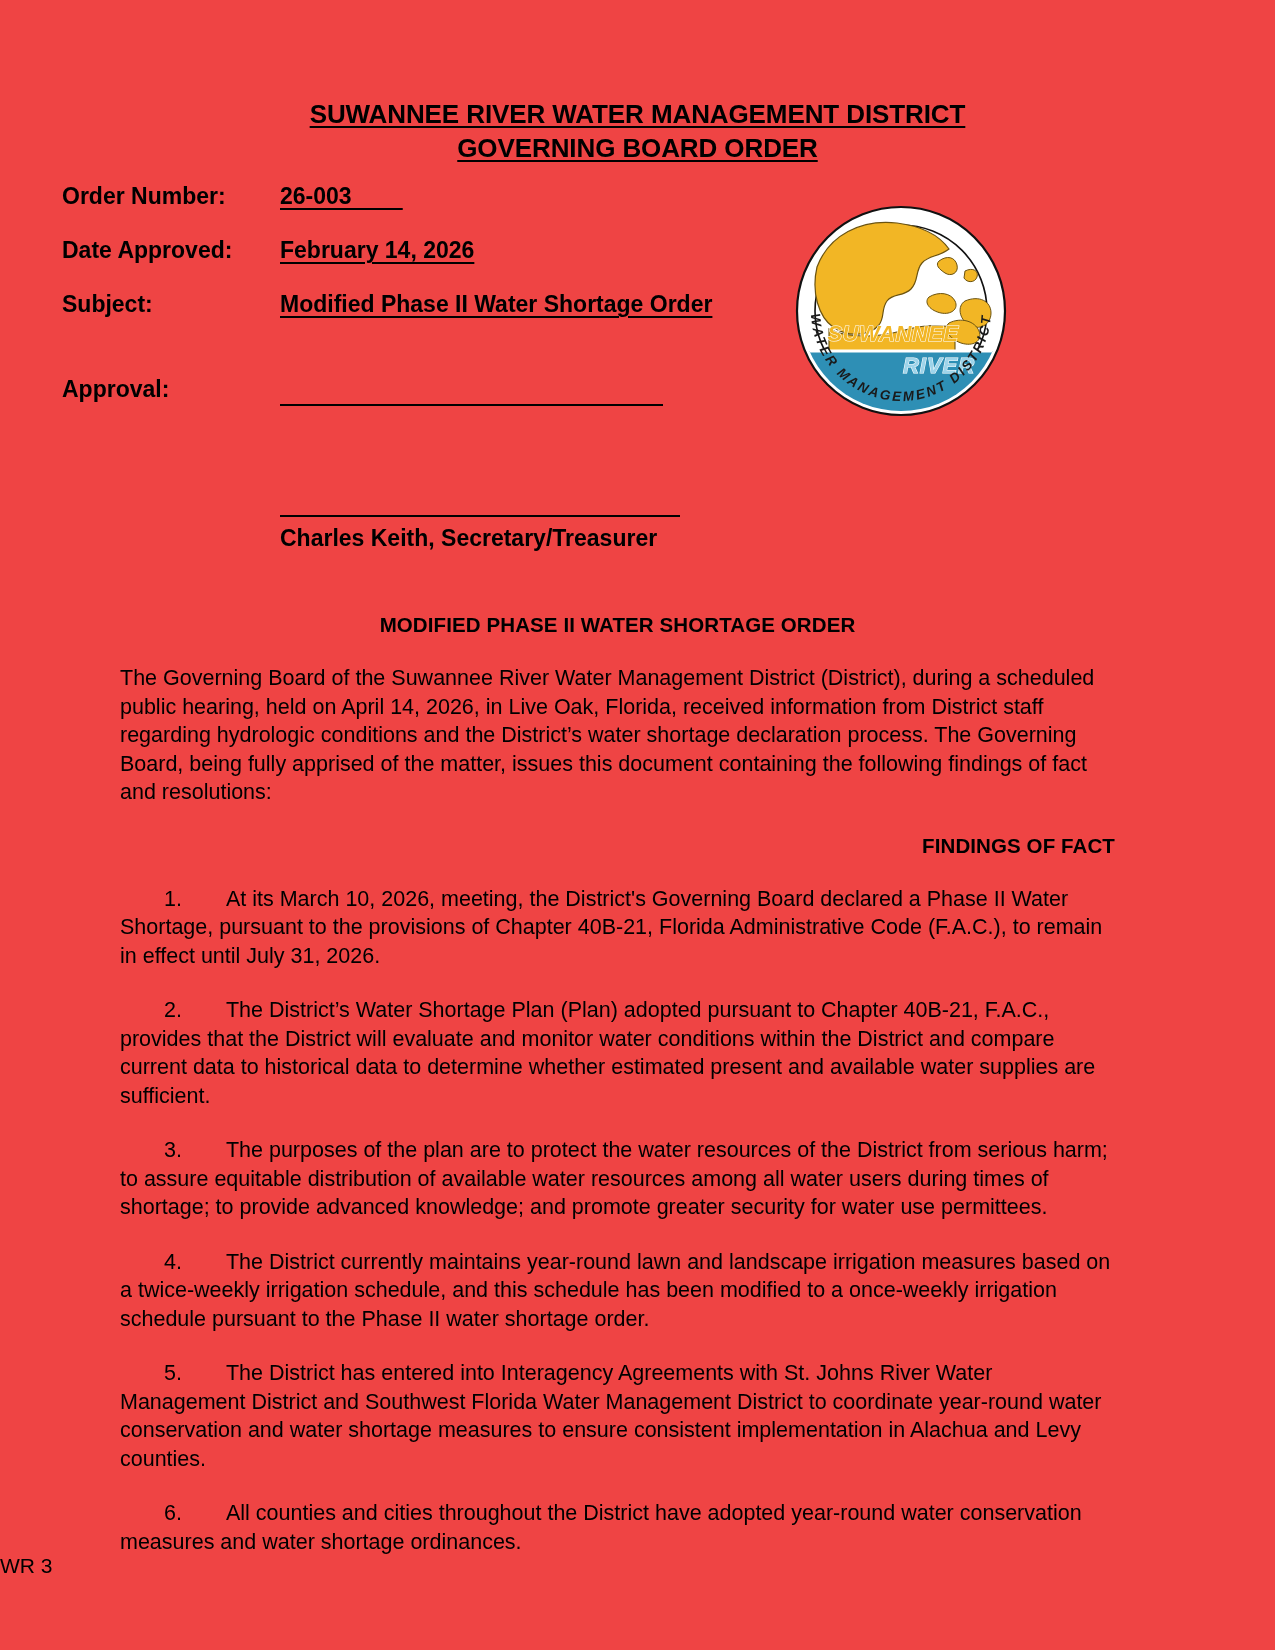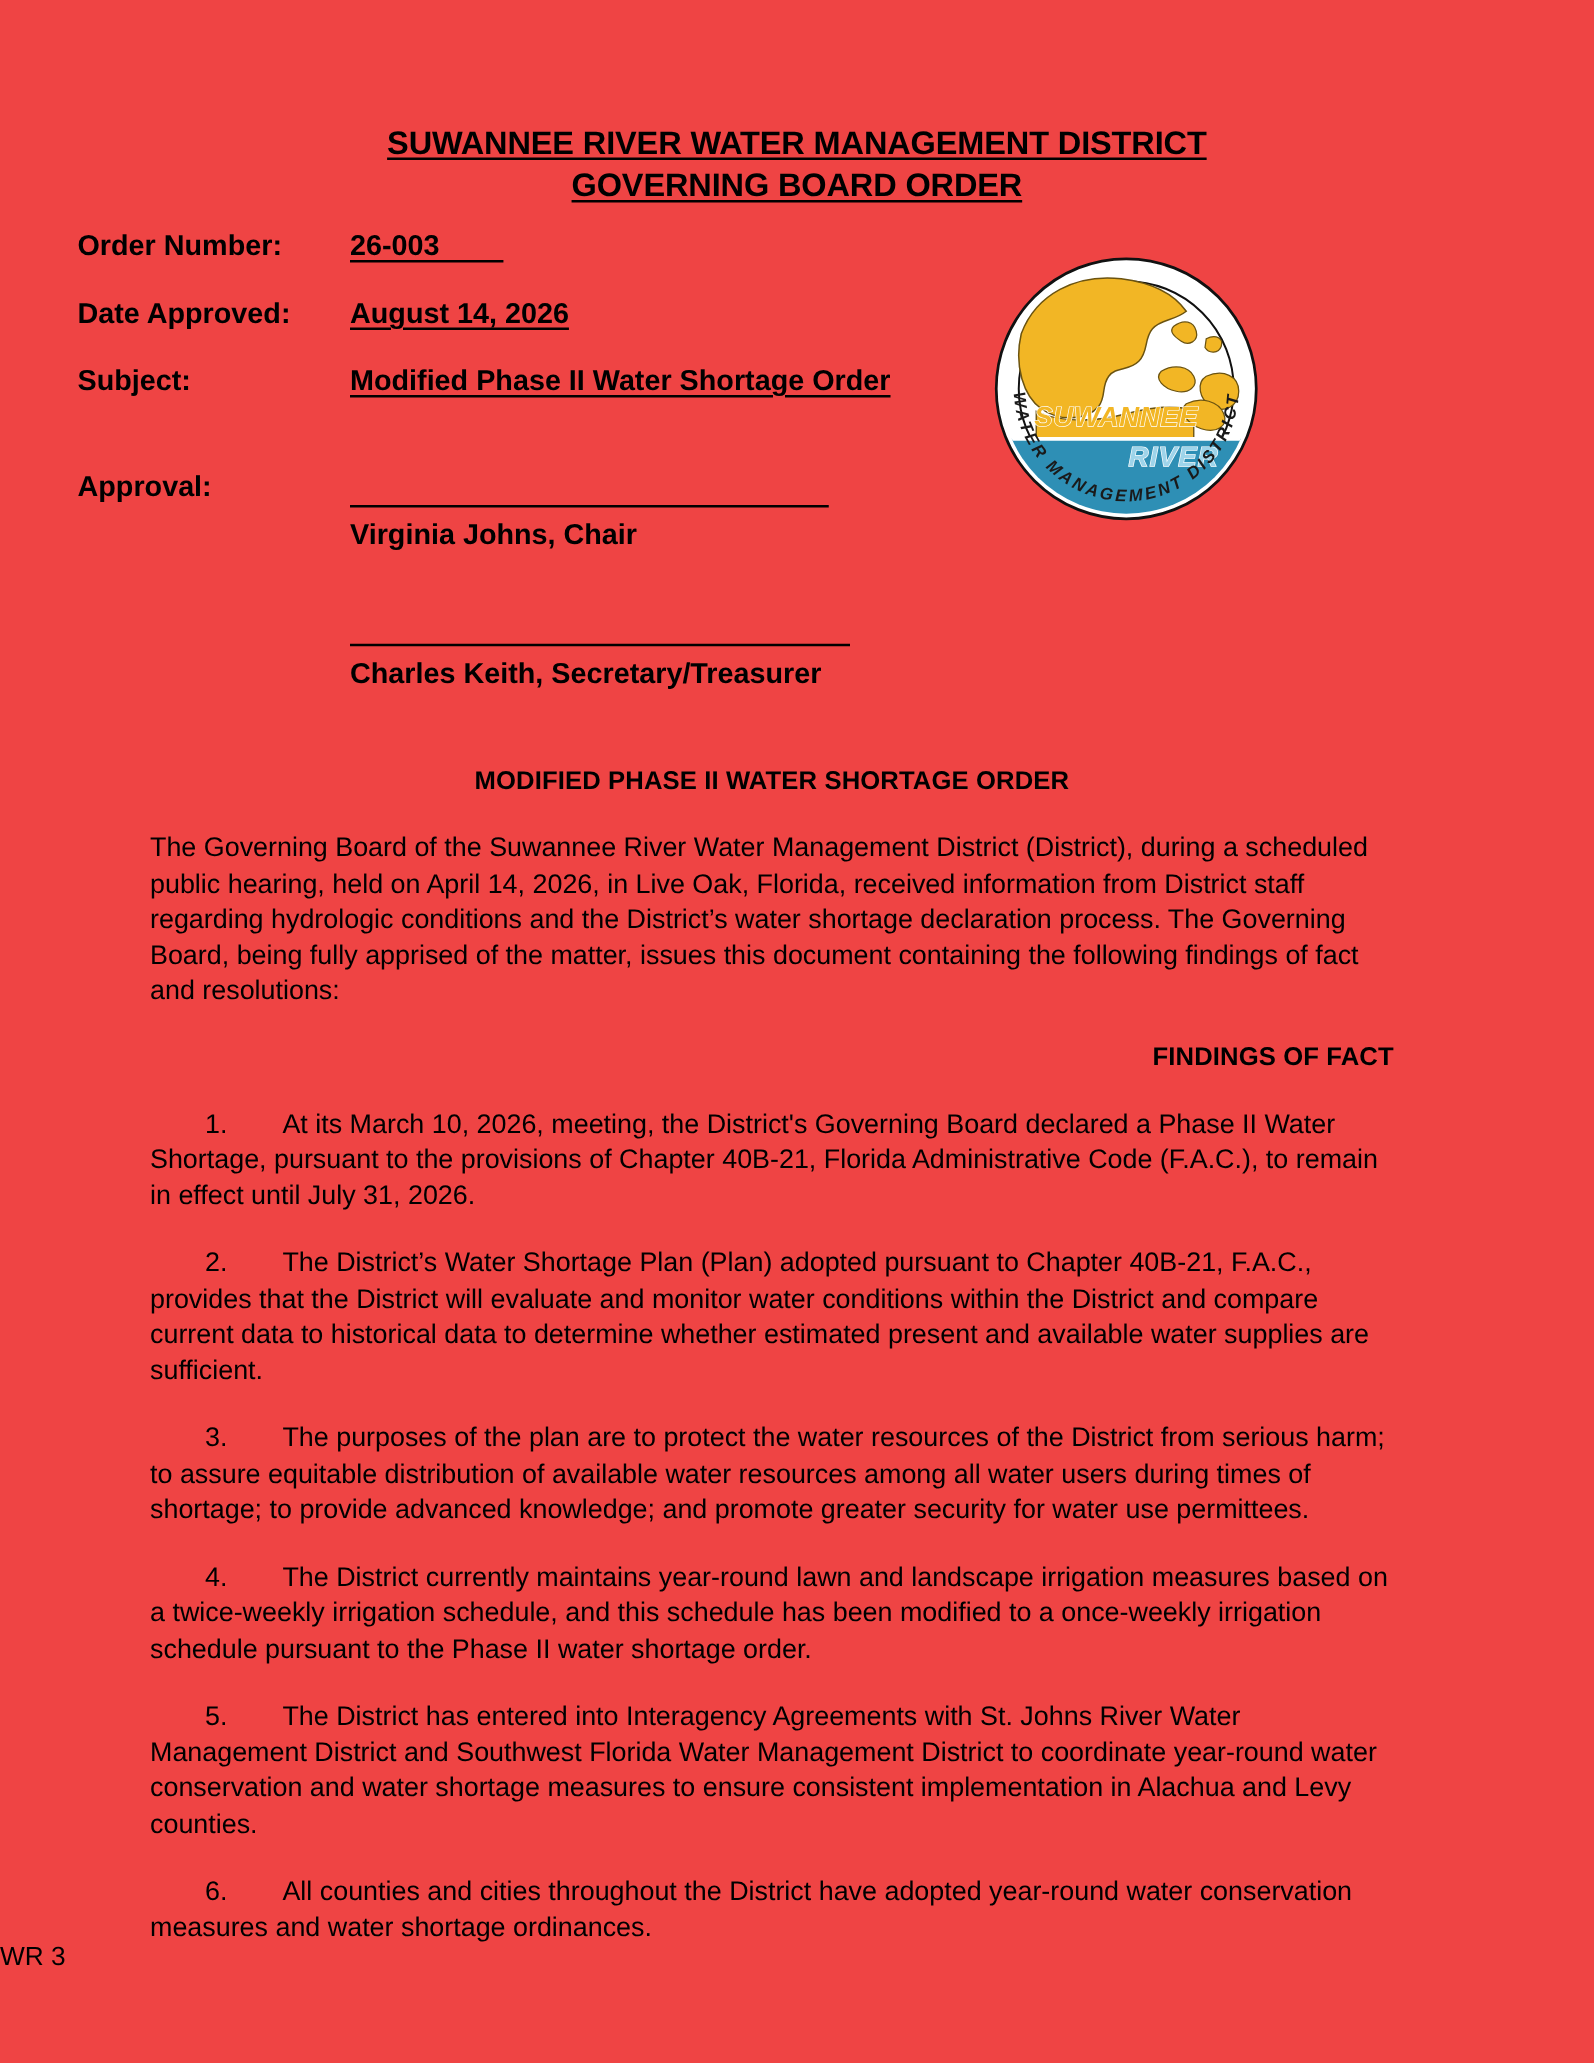--- a/index.html
+++ b/index.html
@@ -161,35 +161,34 @@
 
   <div class="fields">
 
     <div class="field-row">
       <span class="field-label">Order Number:</span>
       <span class="field-value">26-003        </span>
     </div>
 
     <div class="field-row">
       <span class="field-label">Date Approved:</span>
-      <span class="field-value">August 14, 2026</span>
+      <span class="field-value">February 14, 2026</span>
     </div>
 
     <div class="field-row">
       <span class="field-label">Subject:</span>
       <span class="field-value">Modified Phase II Water Shortage Order</span>
     </div>
 
   </div>
 
   <div class="approval-label">Approval:</div>
 
   <div class="sig-block one">
     <div class="sig-rule w1"></div>
-    <div class="sig-name">Virginia Johns, Chair</div>
   </div>
 
   <div class="sig-block two">
     <div class="sig-rule w2"></div>
     <div class="sig-name">Charles Keith, Secretary/Treasurer</div>
   </div>
 
   <div class="logo">
     <svg viewBox="0 0 225 213" xmlns="http://www.w3.org/2000/svg">
       <defs>

